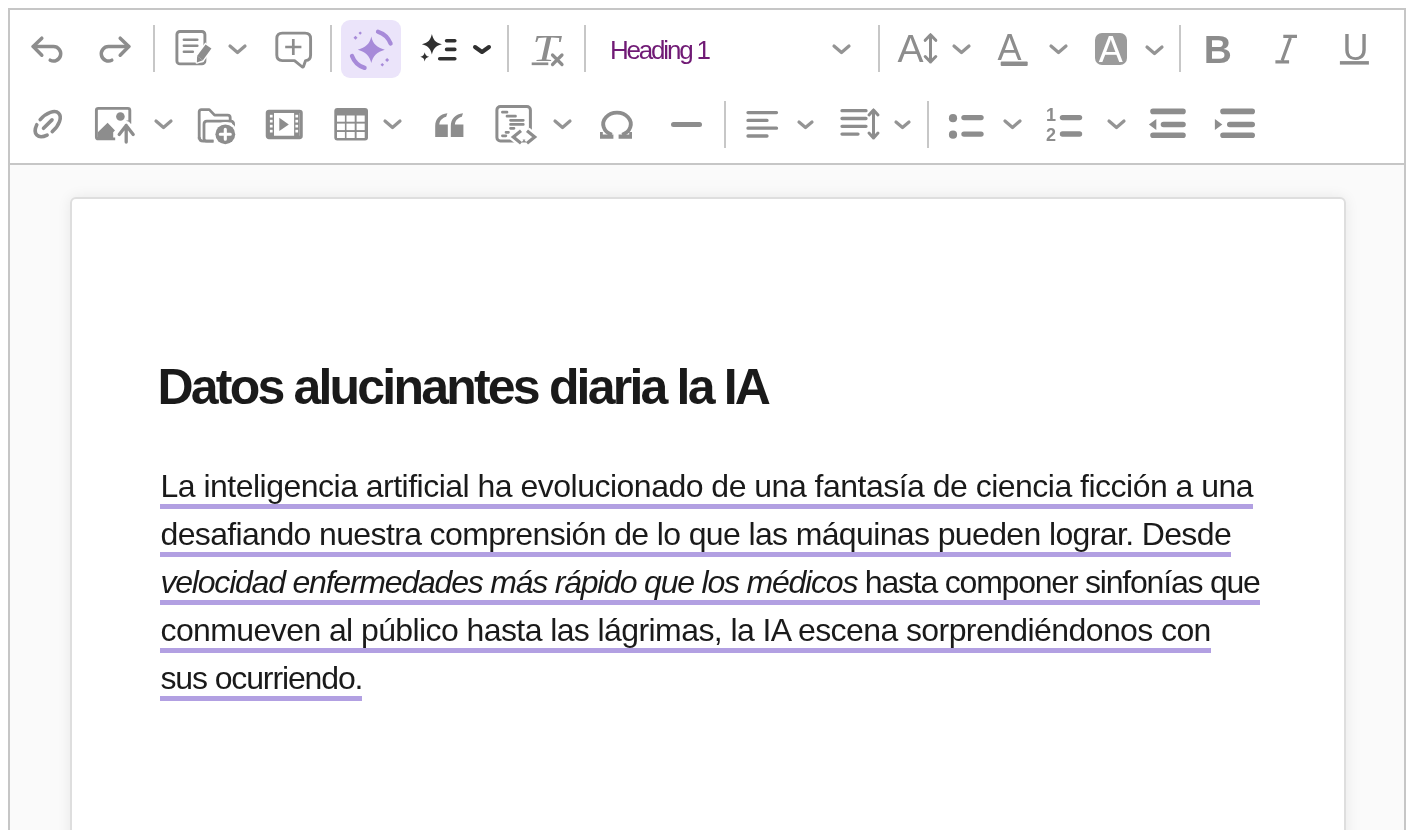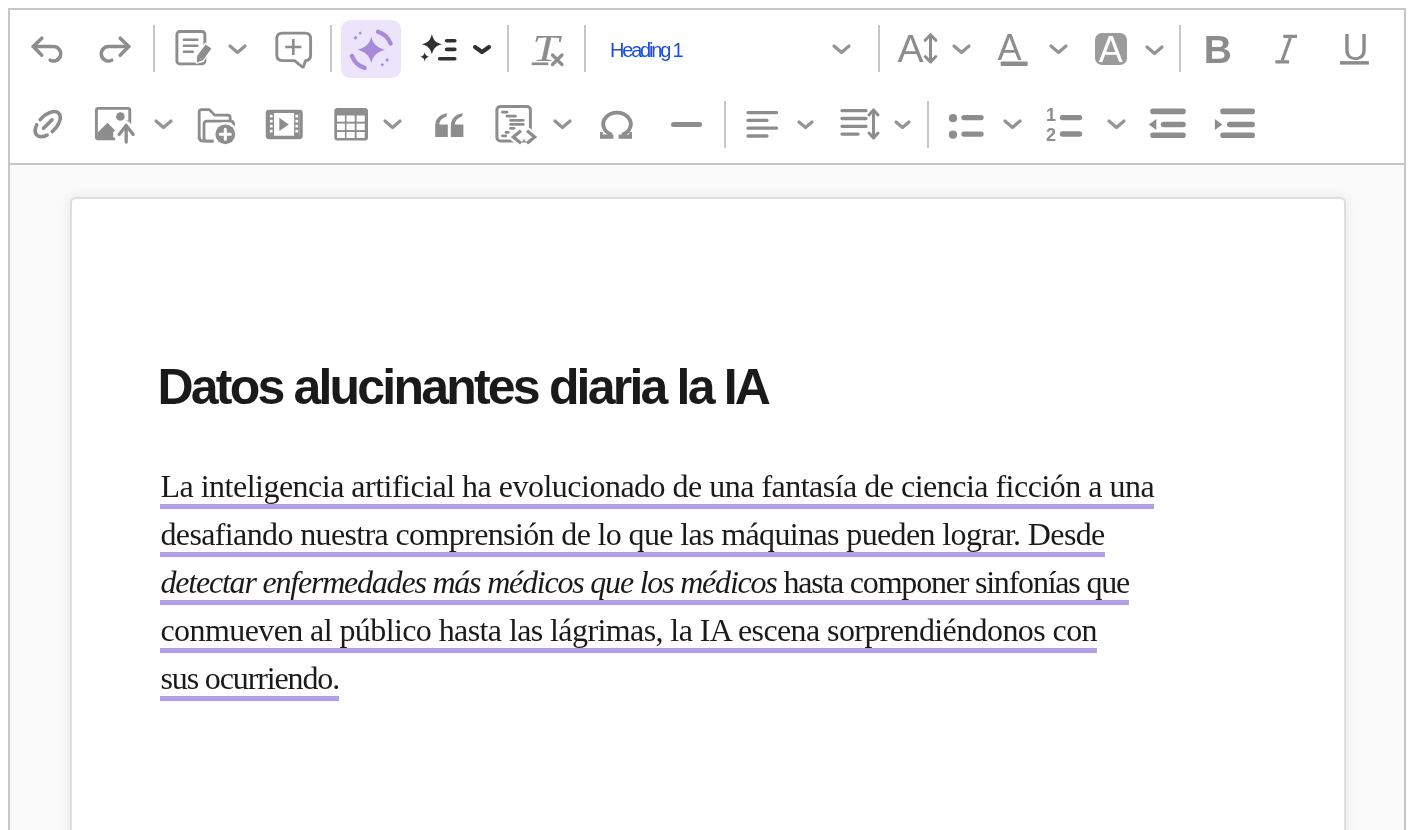--- a/index.html
+++ b/index.html
@@ -5,21 +5,21 @@
   html,body{margin:0;padding:0;}
   body{width:1414px;height:830px;background:#fff;font-family:"Liberation Sans",sans-serif;position:relative;overflow:hidden;will-change:transform;}
   .editor{position:absolute;left:8px;top:8px;width:1394px;height:822px;border:2px solid #c6c6c6;border-bottom:none;background:#fafafa;}
   .toolbar{position:absolute;left:0;top:0;width:1394px;height:153px;background:#fff;border-bottom:2px solid #c6c6c6;}
   .sep{position:absolute;width:2px;height:47px;top:15px;background:#c7c7c7;}
   .ic{position:absolute;}
   svg{display:block;overflow:visible;}
   .card{position:absolute;left:59.8px;top:187px;width:1272.6px;height:700px;background:#fff;border:2px solid #dedede;border-radius:6px;box-shadow:0 0 14px rgba(0,0,0,0.08);}
   .doc{position:absolute;left:87.2px;top:0;width:1100px;color:#1a1a1a;}
   h1{font-size:50px;line-height:70px;margin:0;position:absolute;top:152.5px;left:-1.5px;color:#1a1a1a;font-weight:bold;letter-spacing:-2.8px;}
-  .para{position:absolute;top:262.8px;left:1.5px;font-size:32px;line-height:48px;font-family:Liberation Serif, serif;}
+  .para{position:absolute;top:262.8px;left:1.5px;font-size:32px;line-height:48px;}
   .pl{display:block;height:48px;white-space:nowrap;}
   .pl > span{border-bottom:5px solid #b2a0e2;}
 </style>
 </head>
 <body>
 <div class="editor">
   <div class="toolbar" id="toolbar">
 <div class="ic" style="left:22px;top:19px;width:34px;height:34px;">
         <svg width="34" height="34" viewBox="0 0 34 34" fill="none">
           <path d="M1.2 17.6 H21.5 A7.2 7.2 0 1 1 18.2 31.2" stroke="#8d8d8d" stroke-width="3.5" stroke-linecap="round" fill="none"></path>
@@ -93,21 +93,21 @@
       </div>
 <div class="sep" style="left:497px;top:15px;height:47px"></div>
 <div class="ic" style="left:519px;top:22px;width:36px;height:36px;">
         <svg width="36" height="36" viewBox="0 0 36 36" fill="none">
           <text x="2.6" y="28.5" font-family="Liberation Serif" font-style="italic" font-size="38px" fill="#8d8d8d" transform="scale(1.27 1)">T</text>
 <path d="M2.7 31.8 h16.6" stroke="#8d8d8d" stroke-width="2.7"></path>
 <path d="M23.5 23 l9.5 9.5 M33 23 l-9.5 9.5" stroke="#8d8d8d" stroke-width="3.2" stroke-linecap="round"></path>
         </svg>
       </div>
 <div class="sep" style="left:574px;top:15px;height:47px"></div>
-<div style="position:absolute;left:600px;top:24.0px;font-size:20px;line-height:32px;color:#1d4ed8;letter-spacing:-2.2px;white-space:nowrap">Heading 1</div>
+<div style="position:absolute;left:600px;top:24.0px;font-size:26px;line-height:32px;color:#701a75;letter-spacing:-2.2px;white-space:nowrap">Heading 1</div>
 <div class="ic" style="left:822px;top:34px;width:19px;height:10px;">
         <svg width="19" height="10" viewBox="0 0 19 10" fill="none">
           <path d="M2 2 L9.5 8.5 L17 2" stroke="#949494" stroke-width="3.2" stroke-linecap="round" stroke-linejoin="round"></path>
         </svg>
       </div>
 <div class="sep" style="left:868px;top:15px;height:47px"></div>
 <div class="ic" style="left:878px;top:20px;width:56px;height:36px;">
         <svg width="56" height="36" viewBox="0 0 56 36" fill="none">
           <text x="9.6" y="31.8" font-family="Liberation Sans" font-size="39px" fill="#8d8d8d">A</text>
 <path d="M42.5 4.8 V32 M42.5 4.8 l-5.3 5.5 M42.5 4.8 l5.3 5.5 M42.5 32 l-5.3 -5.5 M42.5 32 l5.3 -5.5" stroke="#8d8d8d" stroke-width="3" stroke-linecap="round" stroke-linejoin="round" fill="none"></path>
@@ -312,19 +312,19 @@
 <path d="M1.9 11 L9.3 16.5 L1.9 22 Z" fill="#8d8d8d"></path>
         </svg>
       </div>
   </div>
   <div class="card">
     <div class="doc">
       <h1>Datos alucinantes diaria la IA</h1>
       <div class="para">
         <span class="pl" style="letter-spacing:-0.51px"><span>La inteligencia artificial ha evolucionado de una fantasía de ciencia ficción a una</span></span>
         <span class="pl" style="letter-spacing:-0.63px"><span>desafiando nuestra comprensión de lo que las máquinas pueden lograr. Desde</span></span>
-        <span class="pl" style="letter-spacing:-1.21px"><span><i>detectar enfermedades más médicos que los médicos</i> hasta componer sinfonías que</span></span>
+        <span class="pl" style="letter-spacing:-1.21px"><span><i>velocidad enfermedades más rápido que los médicos</i> hasta componer sinfonías que</span></span>
         <span class="pl" style="letter-spacing:-0.59px"><span>conmueven al público hasta las lágrimas, la IA escena sorprendiéndonos con</span></span>
         <span class="pl" style="letter-spacing:-1.13px"><span>sus ocurriendo.</span></span>
       </div>
     </div>
   </div>
 </div>
 
 </body></html>

